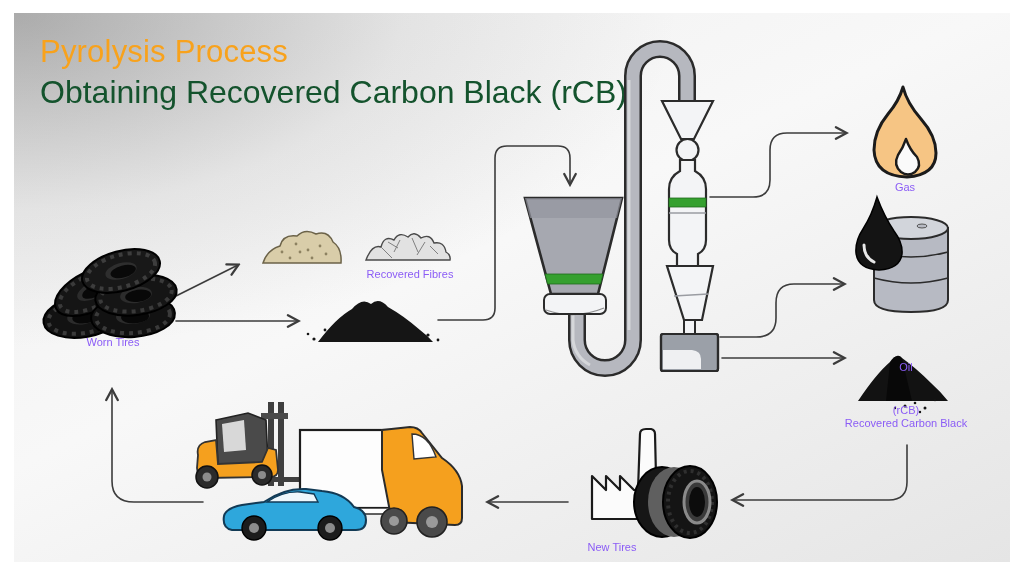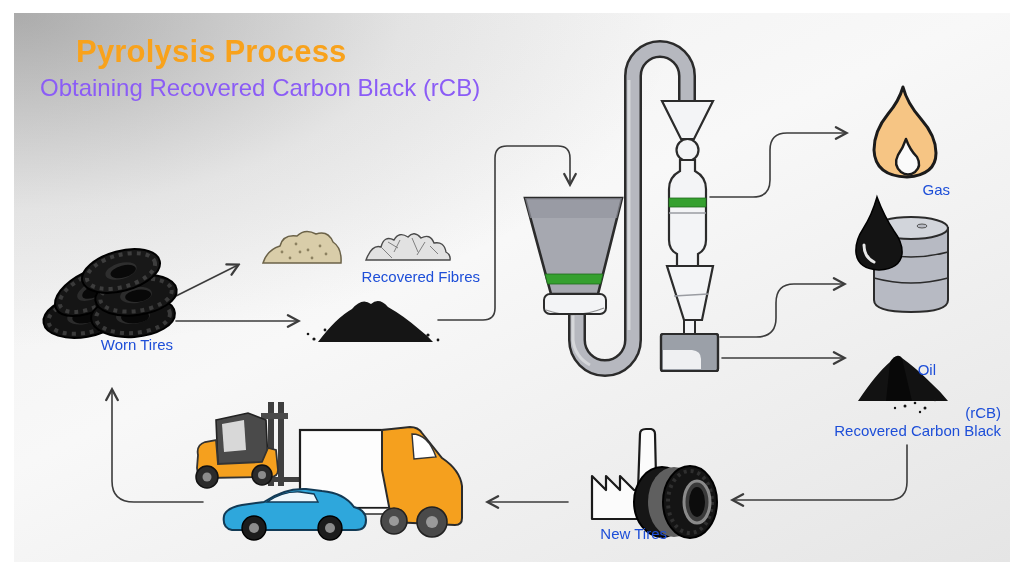--- a/index.html
+++ b/index.html
@@ -3,23 +3,23 @@
 <meta charset="utf-8">
 <style>
   html,body{margin:0;padding:0;}
   body{width:1024px;height:576px;background:#ffffff;font-family:"Liberation Sans",sans-serif;overflow:hidden;}
   .stage{position:relative;width:1024px;height:576px;background:#ffffff;}
   .panel{position:absolute;left:14px;top:13px;right:14px;bottom:14px;
     background:
       radial-gradient(115% 105% at 0% 0%, rgba(40,40,40,.34), rgba(90,90,90,.10) 34%, rgba(255,255,255,0) 58%),
       linear-gradient(155deg,#efefef 0%,#f8f8f8 45%,#e5e5e5 100%);}
   .art{position:absolute;left:0;top:0;}
-  .title{position:absolute;left:40px;top:34px;font-size:31px;font-weight:bold;color:#F8A21C;letter-spacing:.2px;margin-left:36px;}
-  .subtitle{position:absolute;left:40px;top:74px;font-size:24px;color:#8b5cf6;}
-  .lbl{position:absolute;font-size:15px;line-height:1.18;color:#1d4ed8;text-align:right;}
+  .title{position:absolute;left:40px;top:34px;font-size:31px;font-weight:normal;color:#F8A21C;letter-spacing:.2px;}
+  .subtitle{position:absolute;left:40px;top:74px;font-size:32px;color:#14532d;}
+  .lbl{position:absolute;font-size:11px;line-height:1.18;color:#8b5cf6;text-align:center;}
 </style>
 </head>
 <body>
 
 <div class="stage">
   <div class="panel"></div>
 
   <div class="title">Pyrolysis Process</div>
   <div class="subtitle">Obtaining Recovered Carbon Black (rCB)</div>
 
@@ -222,14 +222,14 @@
   </svg>
 
   <div class="lbl" style="left:53px;top:336px;width:120px;">Worn Tires</div>
   <div class="lbl" style="left:340px;top:268px;width:140px;">Recovered Fibres</div>
   <div class="lbl" style="left:860px;top:181px;width:90px;">Gas</div>
   <div class="lbl" style="left:876px;top:314px;width:60px;margin-top:47px;">Oil</div>
   <div class="lbl" style="left:811px;top:404px;width:190px;">
     <div>(rCB)</div>
     <div>Recovered Carbon Black</div>
   </div>
-  <div class="lbl" style="left:557px;top:525px;width:110px;">New Tires</div>
+  <div class="lbl" style="left:557px;top:541px;width:110px;">New Tires</div>
 </div>
 
 </body></html>

